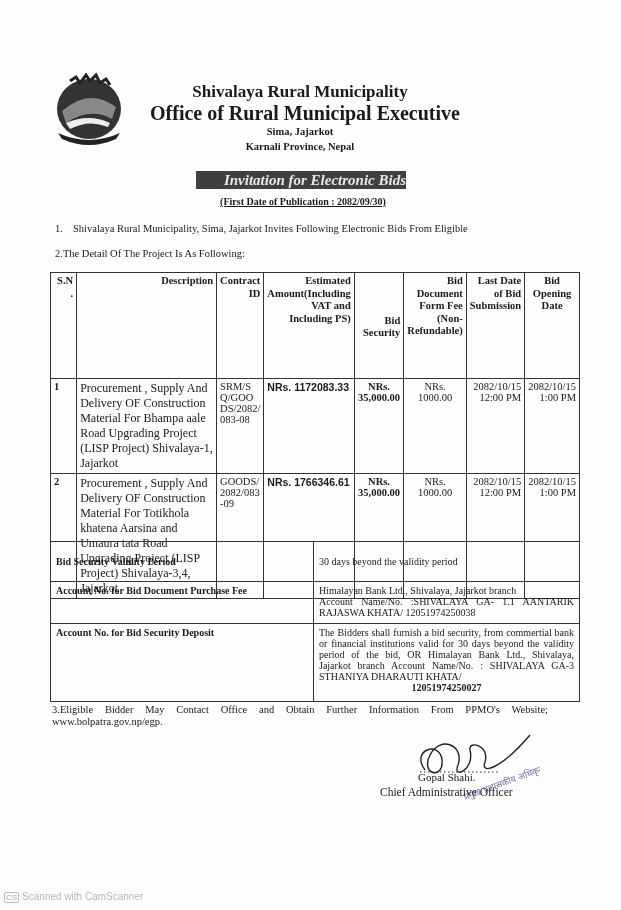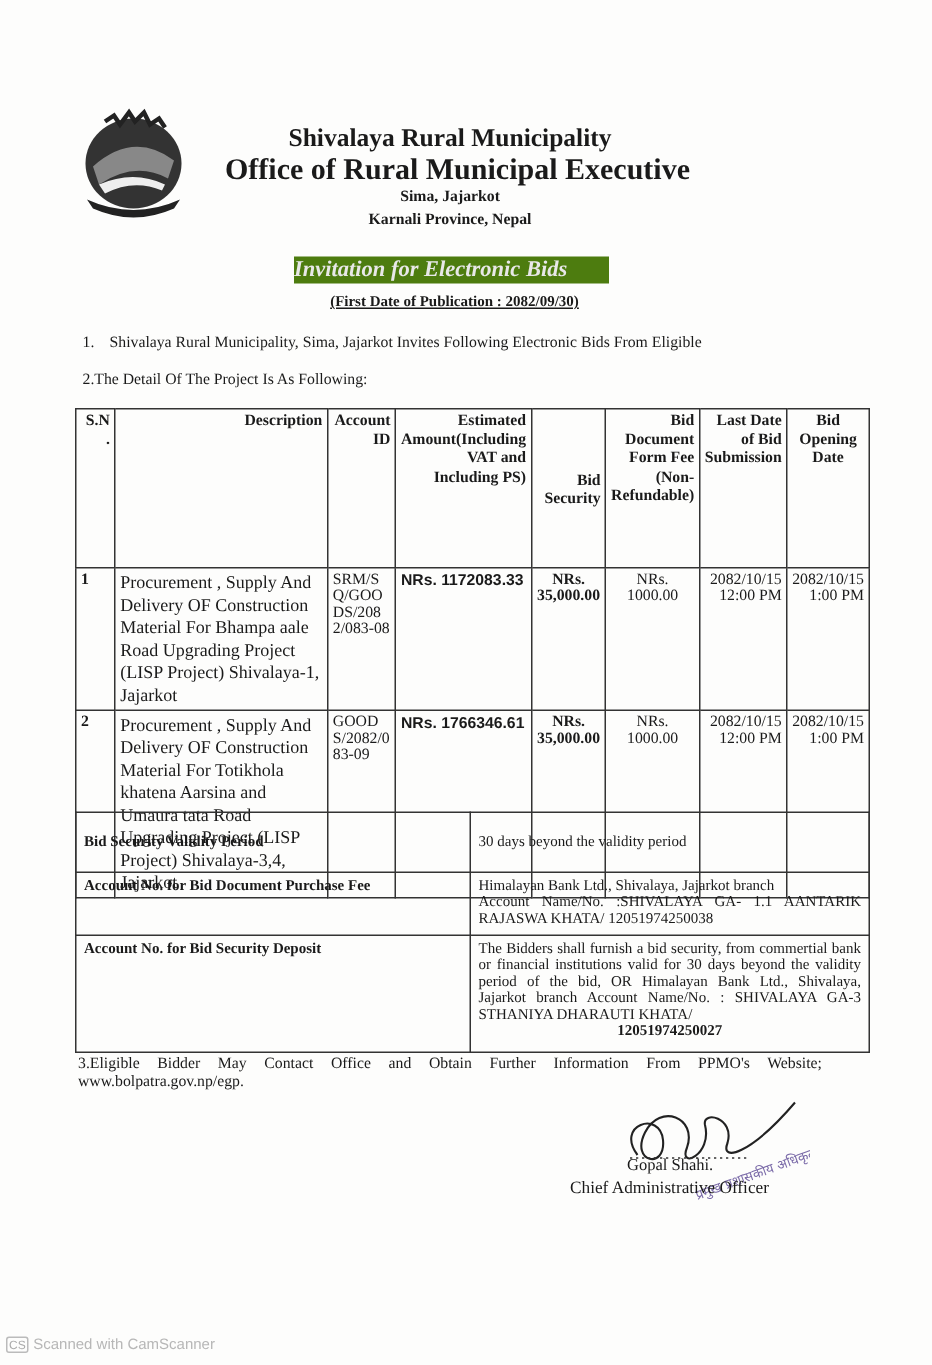--- a/index.html
+++ b/index.html
@@ -5,22 +5,22 @@
   html, body { margin:0; padding:0; }
   body { width:621px; height:910px; background:#fdfdfc; position:relative; overflow:hidden;
          font-family:"Liberation Serif", "DejaVu Serif", serif; color:#1a1a1a; }
   .page { position:absolute; left:0; top:0; width:621px; height:910px; }
   .emblem { position:absolute; left:50px; top:67px; width:78px; height:80px; }
   .hdr { position:absolute; left:130px; width:340px; text-align:center; font-weight:bold; }
   .h1 { top:82px; font-size:17px; }
   .h2 { top:102px; font-size:20px; left:140px; width:330px; }
   .h3 { top:126px; font-size:10.5px; }
   .h4 { top:141px; font-size:10.5px; }
-  .banner { position:absolute; left:196px; top:171px; width:210px; height:18px; background:#4d7c0f;
-            color:#e8e8e8; font-style:italic; font-weight:bold; font-size:15px; text-align:left; line-height:18px; }
+  .banner { position:absolute; left:196px; top:171px; width:210px; height:18px; background:#404040;
+            color:#e8e8e8; font-style:italic; font-weight:bold; font-size:15px; text-align:right; line-height:18px; }
   .pubdate { position:absolute; left:198px; top:196px; width:210px; font-size:10px; font-weight:bold; text-decoration:underline; text-align:center; }
   .para { position:absolute; font-size:10.5px; line-height:12px; }
   .p1 { left:55px; top:223px; width:495px; }
   .p1 .num { display:inline-block; width:18px; }
   .p1b { left:73px; top:235px; }
   .p2 { left:55px; top:248px; }
   table.main { position:absolute; left:50px; top:272px; width:530px; border-collapse:collapse; font-size:10.5px; }
   table.main td, table.main th { border:1.3px solid #333; vertical-align:top; padding:2px 3px; }
   table.main th { font-weight:bold; text-align:right; line-height:12.6px; }
   th.desc { text-align:center; vertical-align:middle; }
@@ -75,21 +75,21 @@
         <col style="width:76px">
       <col style="width:50px">
         <col style="width:50px">
         <col style="width:52px">
         <col style="width:46px">
     </colgroup>
     <tbody>
         <tr style="height:106px">
       <th class="sn">S.N .</th>
       <th class="desc">Description</th>
-      <th>Account ID</th>
+      <th>Contract ID</th>
       <th>Estimated Amount(Including VAT and Including PS)</th>
       <th style="vertical-align:bottom;padding-bottom:38px;">Bid Security</th>
       <th>Bid Document Form Fee (Non-Refundable)</th>
       <th>Last Date of Bid Submission</th>
       <th style="text-align:center">Bid Opening Date</th>
     </tr>
     <tr style="height:76px">
       <td class="bold">1</td>
       <td class="descr">Procurement , Supply And Delivery OF Construction Material For Bhampa aale Road Upgrading Project (LISP Project) Shivalaya-1, Jajarkot</td>
       <td style="word-break:break-all">SRM/SQ/GOODS/2082/083-08</td>

